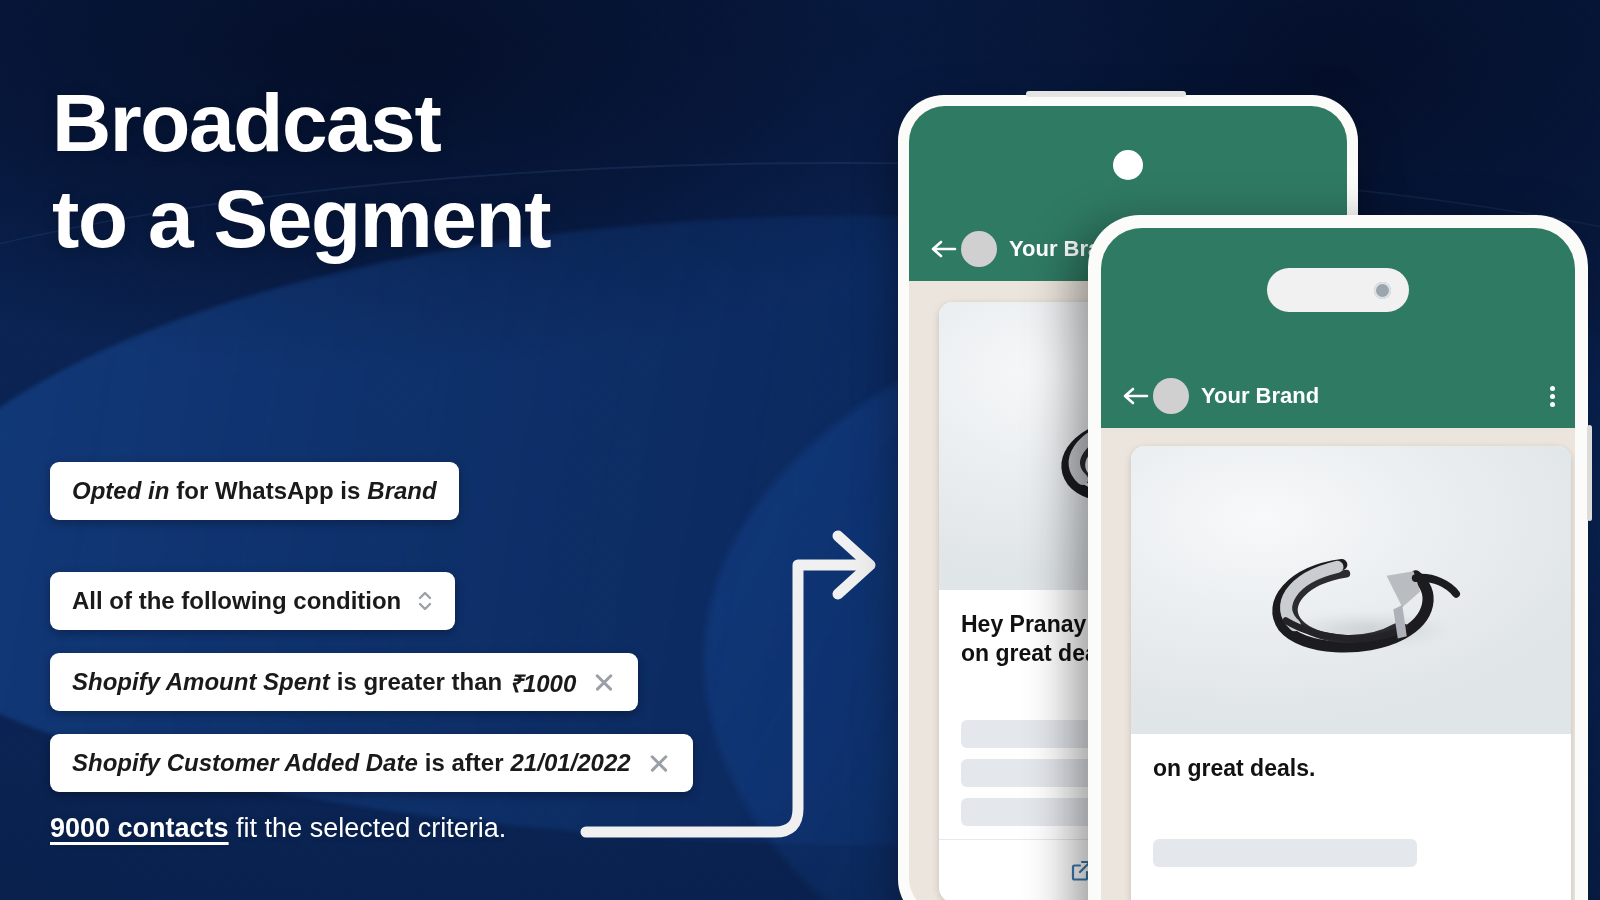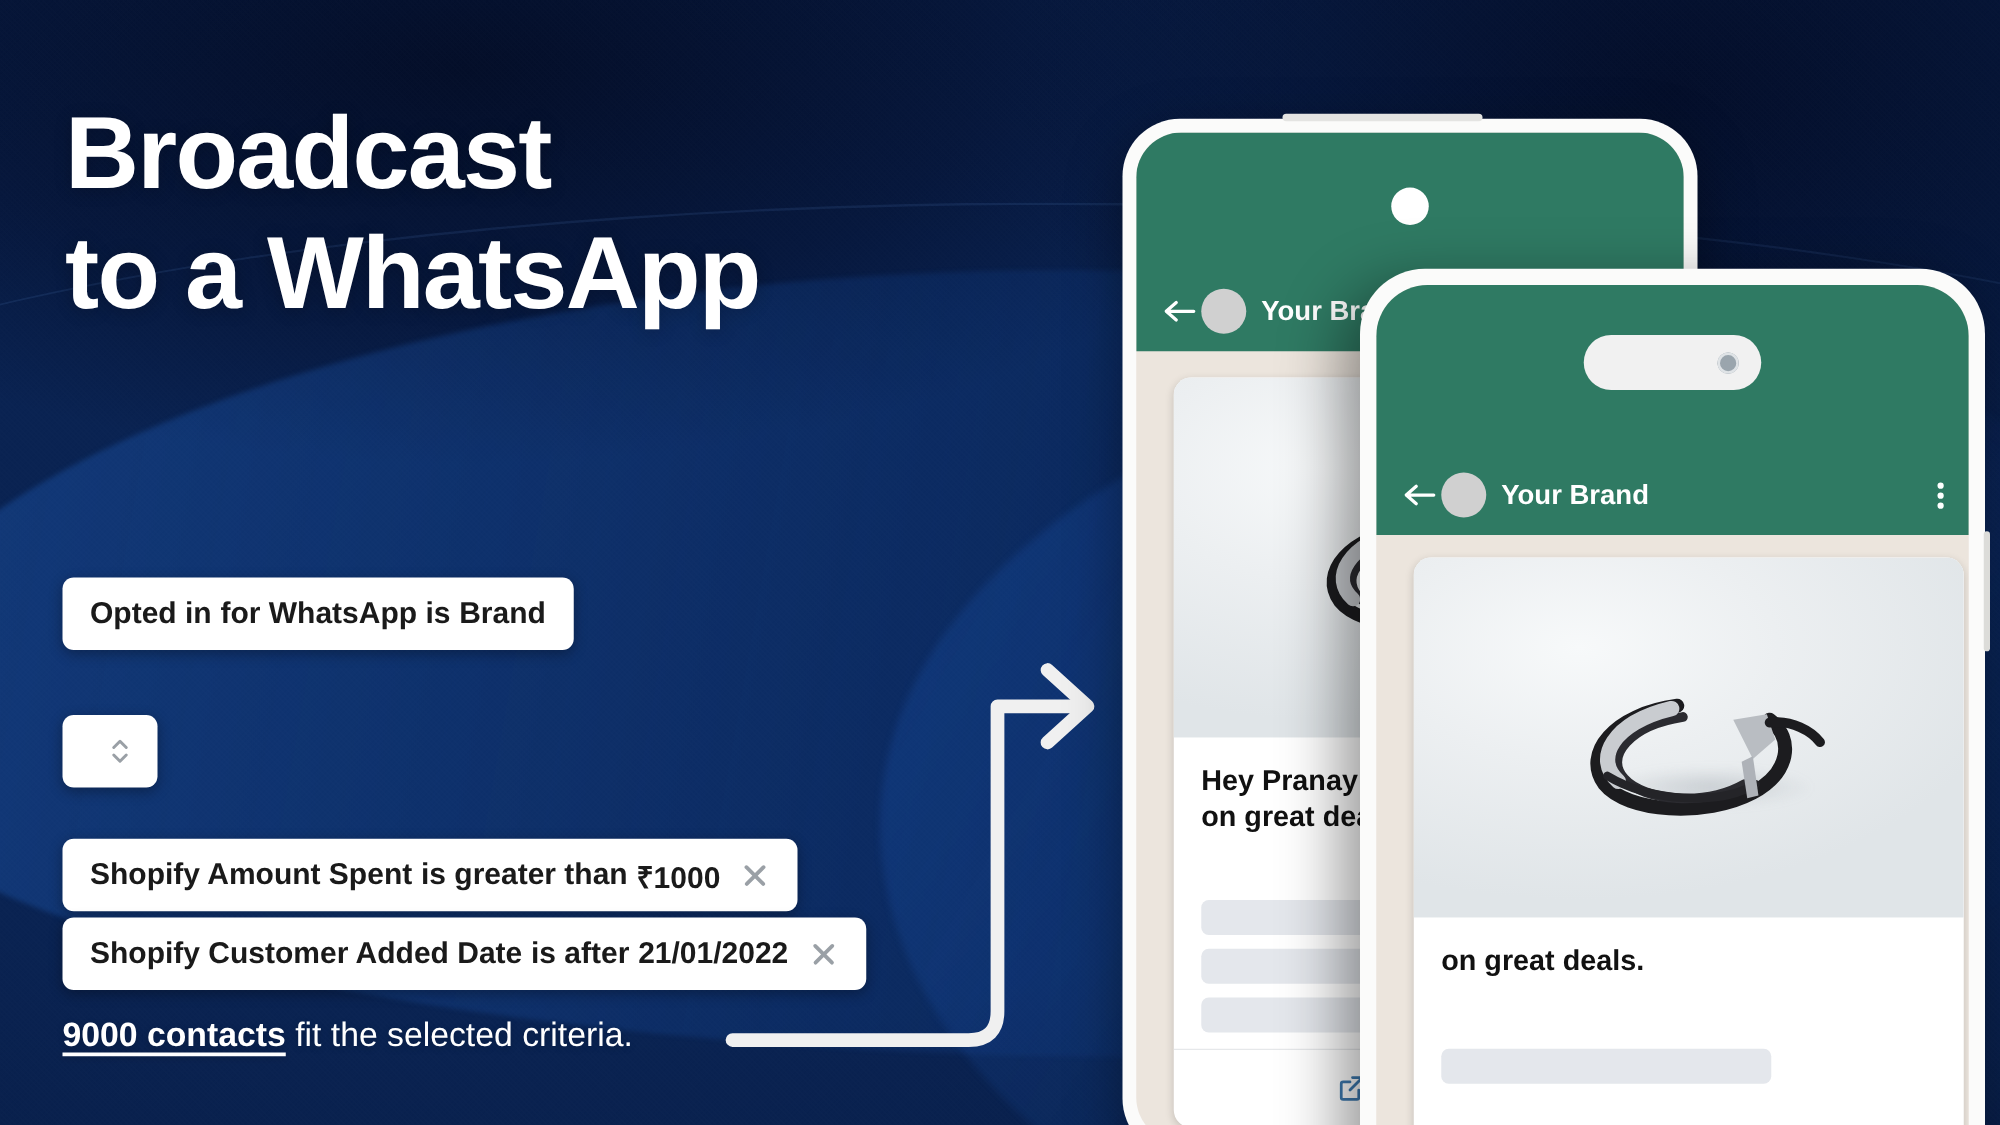--- a/index.html
+++ b/index.html
@@ -67,27 +67,27 @@
   }
   #headline .hl-line { display:block; white-space:nowrap; }
 
   .chip {
     position:absolute; background:#ffffff; border-radius:9px;
     box-shadow:0 3px 10px rgba(0,0,0,0.30);
     display:flex; align-items:center;
     color:#1a1a1a; font-size:24px;
     padding:0 22px; height:58px;
   }
-  .chip .strong { font-weight:bold; }
+  .chip .strong { font-weight:bold;font-style:italic; }
   .chip .normal { font-weight:bold; }
   .chip .sp { display:inline-block; width:7px; }
 
   #chip-opted { left:50px; top:462px; }
   #chip-cond  { left:50px; top:572px; }
-  #chip-spent { left:50px; top:671px; }
+  #chip-spent { left:50px; top:653px; }
   #chip-date  { left:50px; top:734px; }
 
   .chip-x {
     margin-left:16px; width:24px; height:24px; position:relative; flex:0 0 auto;
   }
   .chip-x::before, .chip-x::after {
     content:''; position:absolute; left:1px; top:11px; width:22px; height:2.6px;
     background:#9aa0a6; border-radius:2px;
   }
   .chip-x::before { transform:rotate(45deg); }
@@ -245,32 +245,33 @@
   <div class="bg-swoosh-2"></div>
   <div class="bg-arc"></div>
   <div class="bg-vignette"></div>
   <div class="bg-texture"></div>
 </div>
 
 <div id="left">
 
   <div id="headline">
     <span class="hl-line">Broadcast</span>
-    <span class="hl-line">to a WhatsApp</span>
+    <span class="hl-line">to a Segment</span>
   </div>
 
   <div class="chip" id="chip-opted">
     <span class="strong">Opted in</span>
     <span class="sp"></span>
     <span class="normal">for WhatsApp is</span>
     <span class="sp"></span>
     <span class="strong">Brand</span>
   </div>
 
   <div class="chip" id="chip-cond">
+    <span class="normal">All of the following condition</span>
     <span class="chip-stepper">
       <svg width="16" height="30" viewBox="0 0 16 30">
         <path d="M3 12 L8 7 L13 12" fill="none" stroke="#9aa0a6" stroke-width="2.4" stroke-linecap="round" stroke-linejoin="round"></path>
         <path d="M3 18 L8 23 L13 18" fill="none" stroke="#9aa0a6" stroke-width="2.4" stroke-linecap="round" stroke-linejoin="round"></path>
       </svg>
     </span>
   </div>
 
   <div class="chip" id="chip-spent">
     <span class="strong">Shopify Amount Spent</span>

